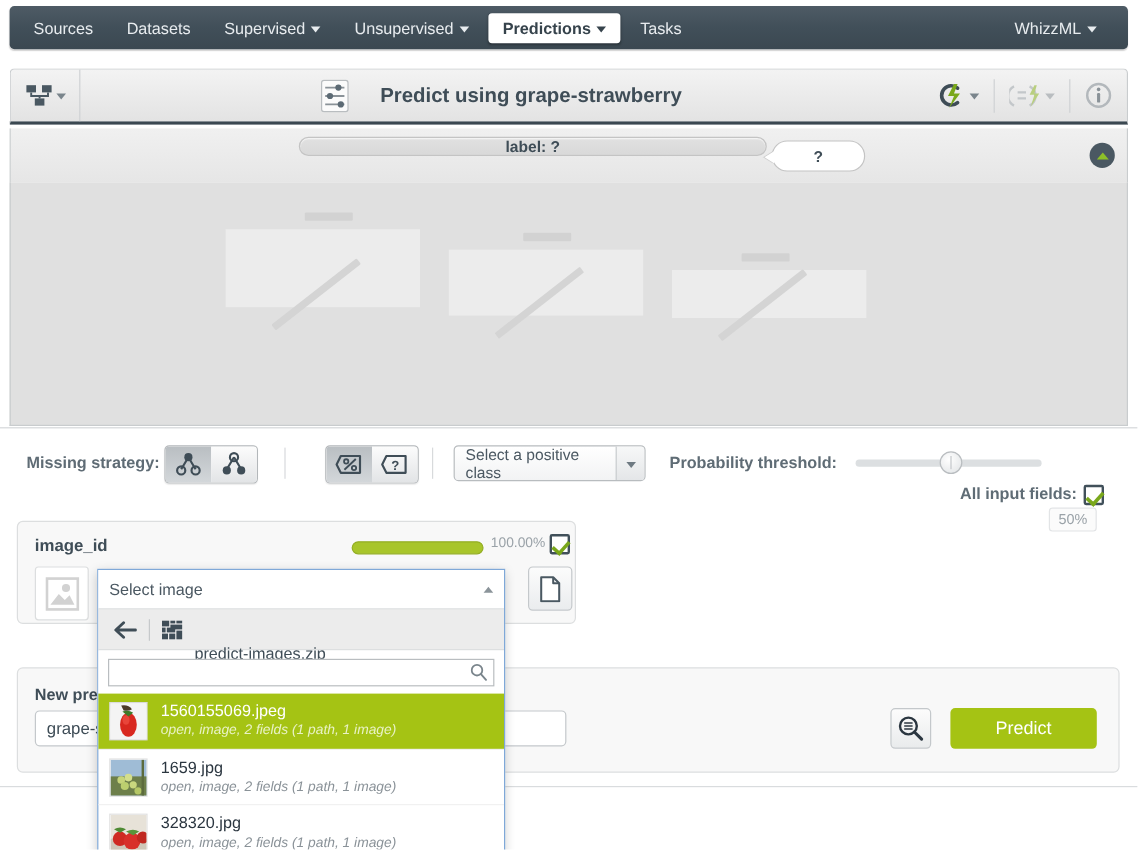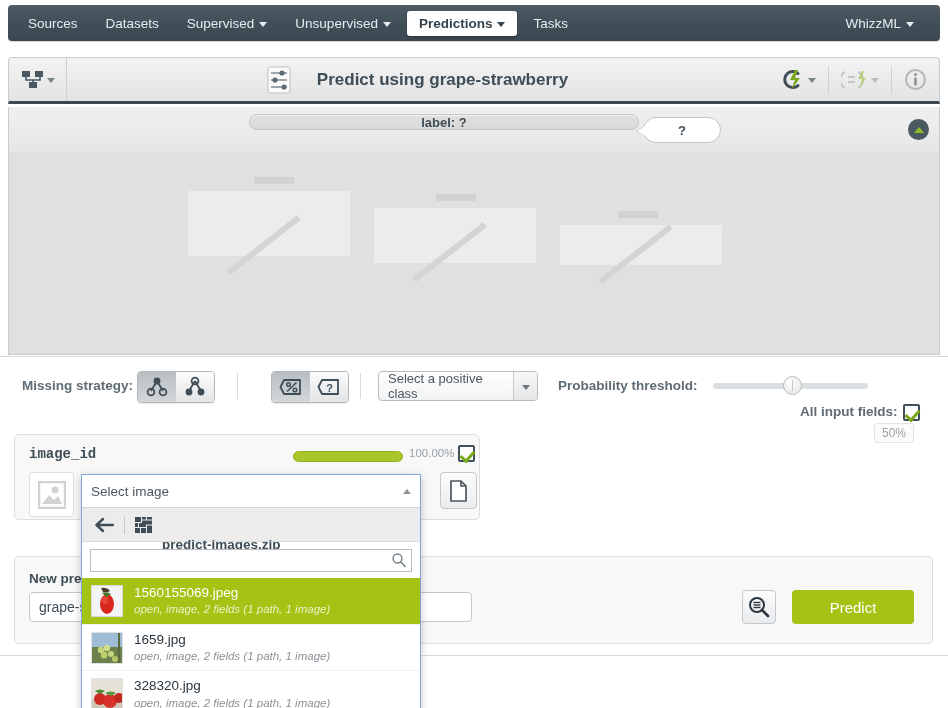--- a/index.html
+++ b/index.html
@@ -201,21 +201,21 @@
 
   
   .fieldpanel {
     position: absolute; left: 14px; top: 434px;
     width: 466px; height: 86px;
     background: #f8f8f8; border: 1px solid #dcdedf;
     border-radius: 5px;
   }
   .fp-name {
     position: absolute; left: 14px; top: 11px;
-    font-size: 14px; font-weight: bold; color: #3f4d57; font-family: Liberation Mono, monospace;
+    font-size: 14px; font-weight: bold; color: #3f4d57;
   }
   .fp-bar {
     position: absolute; left: 278px; top: 16px;
     width: 110px; height: 11px; border-radius: 6px;
     background: #a8c52a; border: 1px solid #94ae24;
   }
   .fp-pct {
     position: absolute; left: 394px; top: 12px;
     font-size: 11.5px; color: #9aa2a8;
   }
@@ -292,21 +292,21 @@
     width: 0; height: 0;
     border-left: 4px solid transparent;
     border-right: 4px solid transparent;
     border-bottom: 5px solid #8b949a;
   }
   .dd-crumb {
     height: 34px; display: flex; align-items: center; gap: 10px;
     padding: 0 12px;
     background: #ececec; border-bottom: 1px solid #d9dbdd;
   }
-  .dd-crumb-txt { font-size: 13.5px; font-weight: bold; color: #3f4d57; margin-top: 40px; }
+  .dd-crumb-txt { font-size: 13.5px; font-weight: normal; color: #3f4d57; margin-top: 40px; }
   .crumb-sep { width: 1px; height: 18px; background: #c6c9cb; }
   .dd-search-wrap { padding: 7px 8px 6px 8px; background: #ffffff; }
   .dd-search {
     width: 100%; height: 23px;
     border: 1px solid #b9bdc0; background: #ffffff;
     padding: 0 24px 0 6px; font-size: 12px;
     outline: none; font-family: "Liberation Sans", sans-serif;
     position: relative;
   }
   .dd-search-box { position: relative; }

